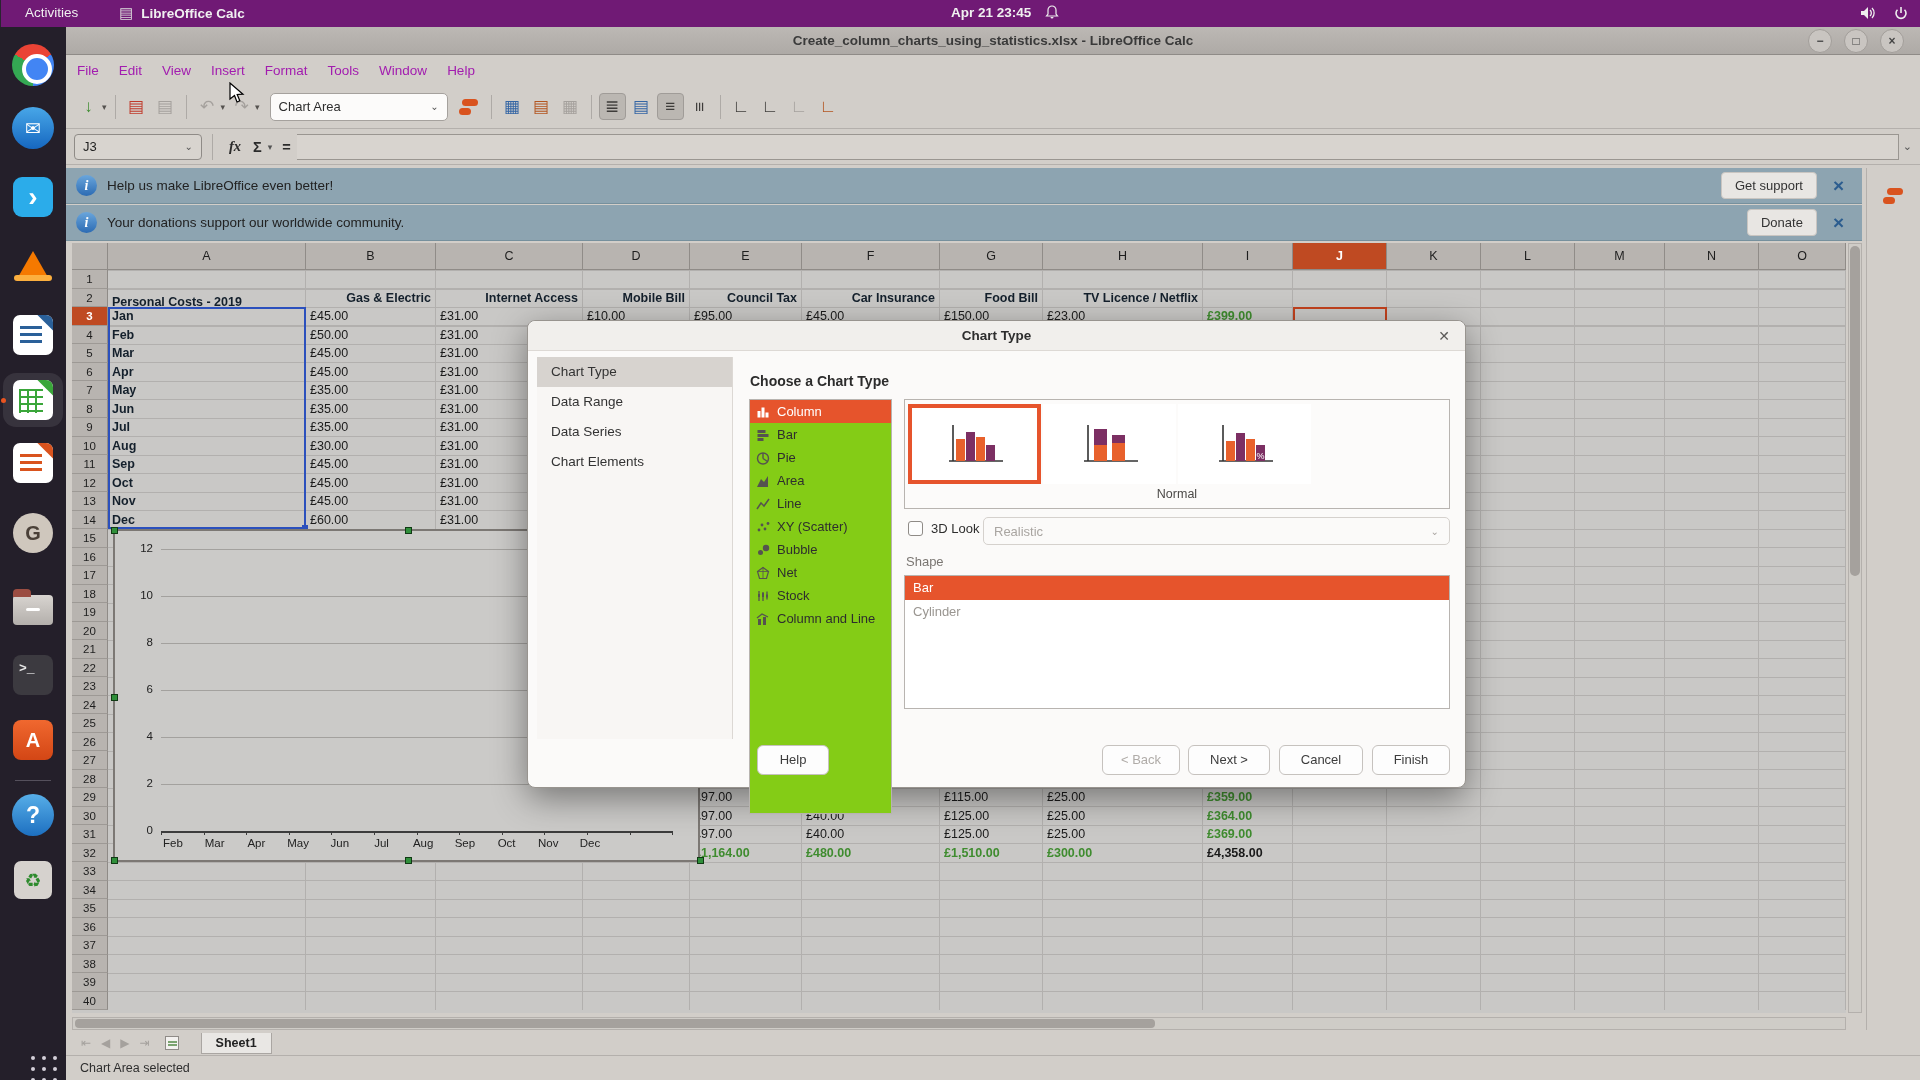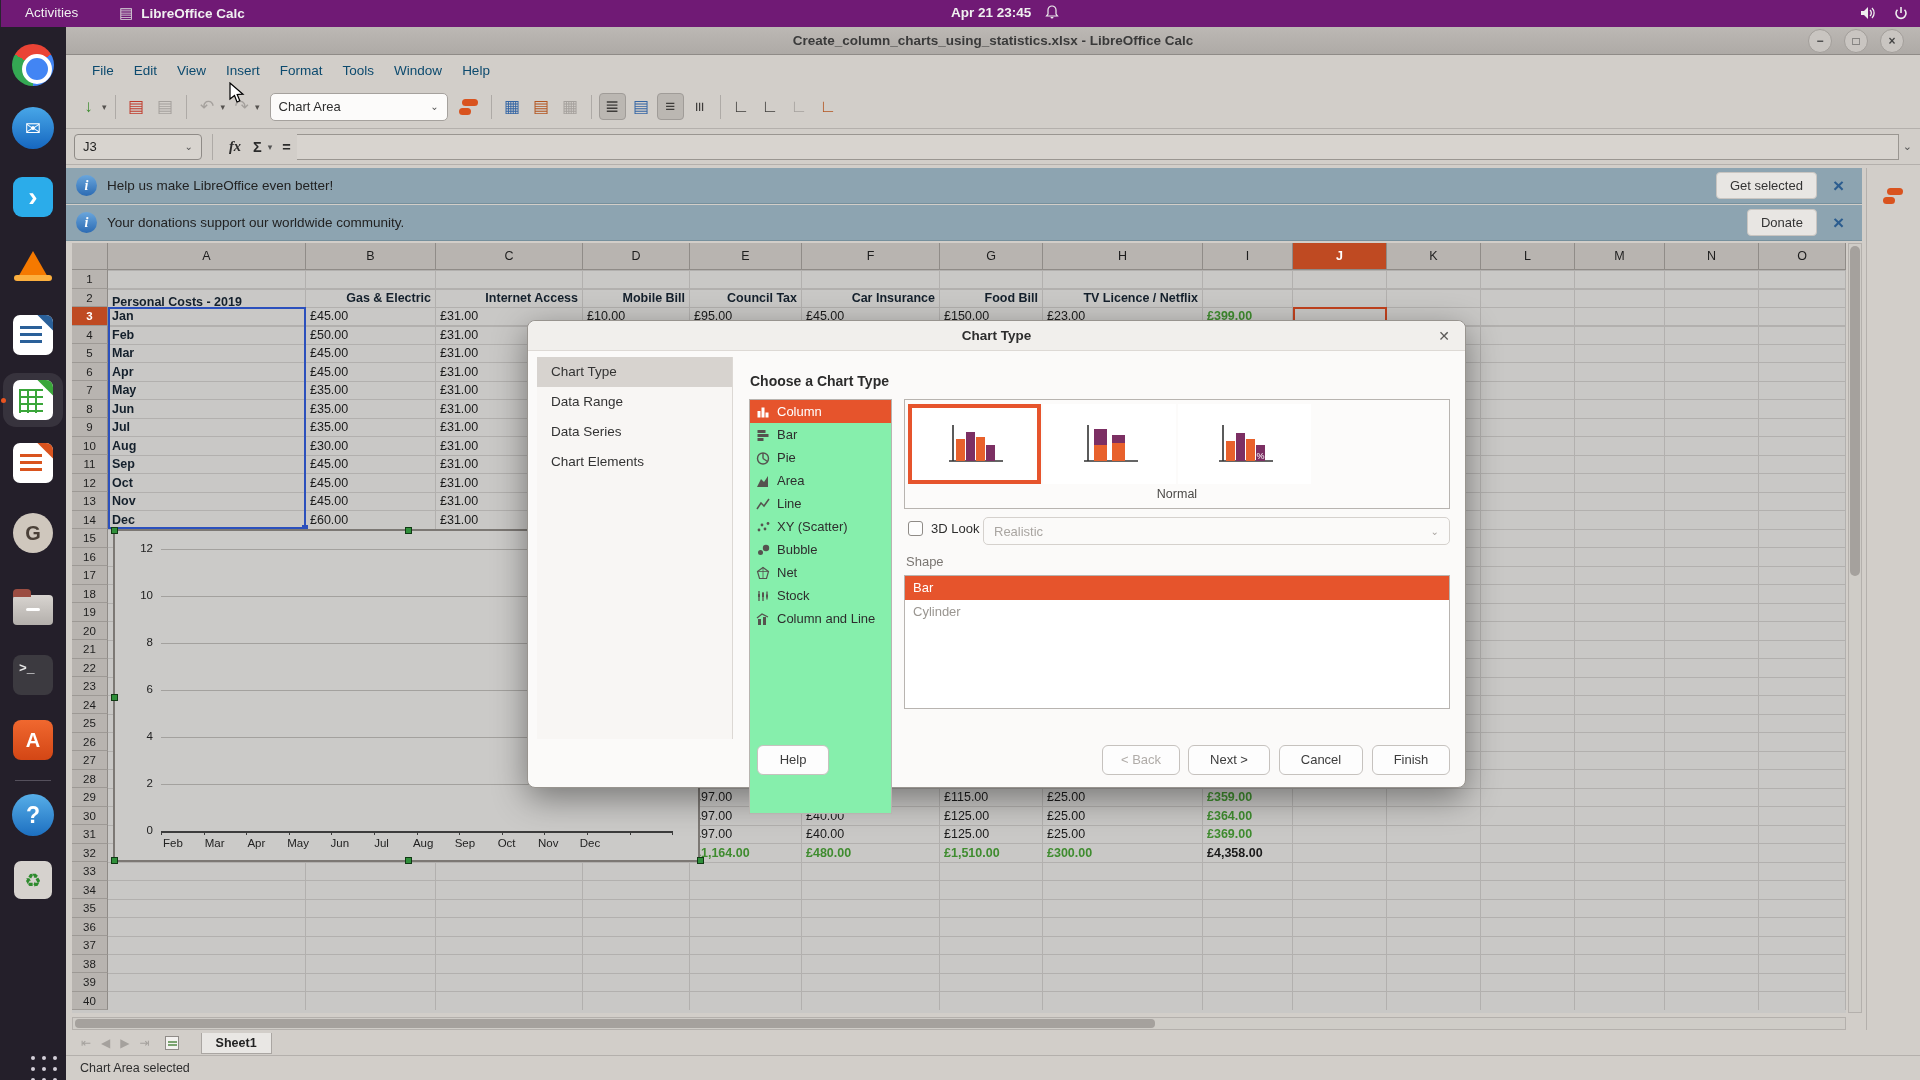--- a/index.html
+++ b/index.html
@@ -36,21 +36,21 @@
   .ic-soft { width:40px; height:40px; background:linear-gradient(#f0682f,#d34615); border-radius:8px; color:#fff; font-size:20px; font-weight:700; display:flex; align-items:center; justify-content:center; }
   .ic-trash { width:38px; height:38px; background:#d6d2ce; border-radius:7px; color:#2e8b2e; font-size:19px; display:flex; align-items:center; justify-content:center; }
   .dock-sep { position:absolute; left:15px; width:36px; height:1px; background:#55505c; }
   .dotgrid { width:4px; height:4px; border-radius:50%; background:#d4cfd8; box-shadow:11px 0 0 #d4cfd8,22px 0 0 #d4cfd8,0 11px 0 #d4cfd8,11px 11px 0 #d4cfd8,22px 11px 0 #d4cfd8,0 22px 0 #d4cfd8,11px 22px 0 #d4cfd8,22px 22px 0 #d4cfd8; margin:-22px 0 0 -22px; }
 
   
   #window { position:absolute; left:66px; top:27px; width:1854px; height:1053px; background:#d2cec9; }
   #titlebar { position:absolute; left:0; top:0; width:100%; height:28px; background:linear-gradient(#bcb8b4,#aeaaa6); border-bottom:1px solid #8f8b87; text-align:center; font-size:13.5px; font-weight:700; color:#3a3a3a; line-height:28px; }
   .winbtn { position:absolute; top:2px; width:24px; height:24px; border-radius:50%; background:#c9c5c1; border:1px solid #a29e9a; color:#454545; font-size:12px; line-height:22px; text-align:center; }
 
-  #menubar { position:absolute; left:0; top:28px; width:100%; height:30px; background:#d2cec9; display:flex; align-items:center; padding-left:16px; font-size:13.5px; color:#0c4a6e; }
+  #menubar { position:absolute; left:0; top:28px; width:100%; height:30px; background:#d2cec9; display:flex; align-items:center; padding-left:1px; font-size:13.5px; color:#a21caf; }
   .menu-item { padding:4px 10px; }
 
   #toolbar { position:absolute; left:0; top:58px; width:100%; height:44px; background:#d2cec9; border-bottom:1px solid #b4b0ac; display:flex; align-items:center; padding-left:8px; }
   .tbi { width:27px; height:27px; border-radius:4px; display:flex; align-items:center; justify-content:center; margin:0 1px; }
   .tbi .g { font-size:17px; color:#3e3c3a; }
   .tbi.dis .g { color:#a5a19d; }
   .tbi.pressed { background:#bbb7b2; border:1px solid #a09c98; }
   .tb-caret { font-size:9px; color:#55524f; margin:0 2px 0 -1px; align-self:center; }
   .tb-sep { width:1px; height:24px; background:#aeaaa6; margin:0 6px; }
   #chart-area-select { width:178px; height:28px; background:#fcfbfa; border:1px solid #a5a19d; border-radius:5px; margin:0 8px; display:flex; align-items:center; padding:0 8px; font-size:13px; color:#2e2e2e; }
@@ -117,21 +117,21 @@
   #statusbar { position:absolute; left:0; top:1028px; width:100%; height:25px; background:#d2cec9; border-top:1px solid #b4b0ac; display:flex; align-items:center; font-size:12.5px; color:#2e2e2e; padding-left:14px; }
 
   
   #dialog { position:absolute; left:461px; top:293px; width:939px; height:468px; background:#fbfaf9; border:1px solid #98948f; border-radius:8px; box-shadow:0 10px 34px rgba(0,0,0,.42); z-index:50; }
   #dlg-title { position:absolute; left:0; top:0; width:100%; height:30px; text-align:center; line-height:30px; font-size:13.5px; font-weight:700; color:#2e2e2e; background:#f1efec; border-bottom:1px solid #ddd9d5; border-radius:8px 8px 0 0; }
   #dlg-close { position:absolute; right:10px; top:5px; width:22px; height:20px; text-align:center; line-height:20px; font-size:14px; color:#5c5a58; }
   #dlg-nav { position:absolute; left:9px; top:36px; width:196px; height:382px; background:#f8f6f4; border-right:1px solid #dcd8d4; }
   .nav-item { height:30px; line-height:30px; padding-left:14px; font-size:13.5px; color:#333; }
   .nav-item.sel { background:#d7d3cf; }
   #dlg-heading { position:absolute; left:222px; top:52px; font-size:14px; font-weight:700; color:#2c2c2c; }
-  #dlg-types { position:absolute; left:221px; top:78px; width:143px; height:415px; background:#86efac; border:1px solid #b8b4b0; }
+  #dlg-types { position:absolute; left:221px; top:78px; width:143px; height:415px; background:#84cc16; border:1px solid #b8b4b0; }
   .type-item { height:23px; display:flex; align-items:center; gap:7px; padding-left:6px; font-size:13px; color:#2e2e2e; }
   .type-item svg { color:#55534f; flex:0 0 auto; }
   .type-item.sel { background:#e6542c; color:#fff; }
   .type-item.sel svg { color:#fff; }
   #dlg-thumbs { position:absolute; left:376px; top:78px; width:546px; height:110px; background:#fcfbfa; border:1px solid #b8b4b0; }
   .thumb { position:absolute; top:4px; width:133px; height:80px; background:#fff; display:flex; align-items:center; justify-content:center; }
   .thumb.sel { border:4px solid #e6542c; }
   #subtype-label { position:absolute; left:0; top:87px; width:100%; text-align:center; font-size:12.5px; color:#4c4a48; }
   #threed-row { position:absolute; left:380px; top:200px; display:flex; align-items:flex-start; font-size:13px; color:#2e2e2e; }
   #threed-check { width:15px; height:15px; background:#fdfdfd; border:1px solid #8f8b87; border-radius:3px; margin-right:8px; }
@@ -330,21 +330,21 @@
       <span class="fb-ic">Σ</span>
       <span style="font-size:9px;color:#555;margin-right:4px">▾</span>
       <span class="fb-ic">=</span>
       <div id="formula-input"></div>
       <span id="fb-expand">⌄</span>
     </div>
 
     <div class="notif" style="top:141px">
       <div class="info-ic">i</div>
       <span>Help us make LibreOffice even better!</span>
-      <div class="btn">Get selected</div>
+      <div class="btn">Get support</div>
       <div class="x">×</div>
     </div>
     <div class="notif" style="top:178px">
       <div class="info-ic">i</div>
       <span>Your donations support our worldwide community.</span>
       <div class="btn">Donate</div>
       <div class="x">×</div>
     </div>
 
     <div id="side-strip">

